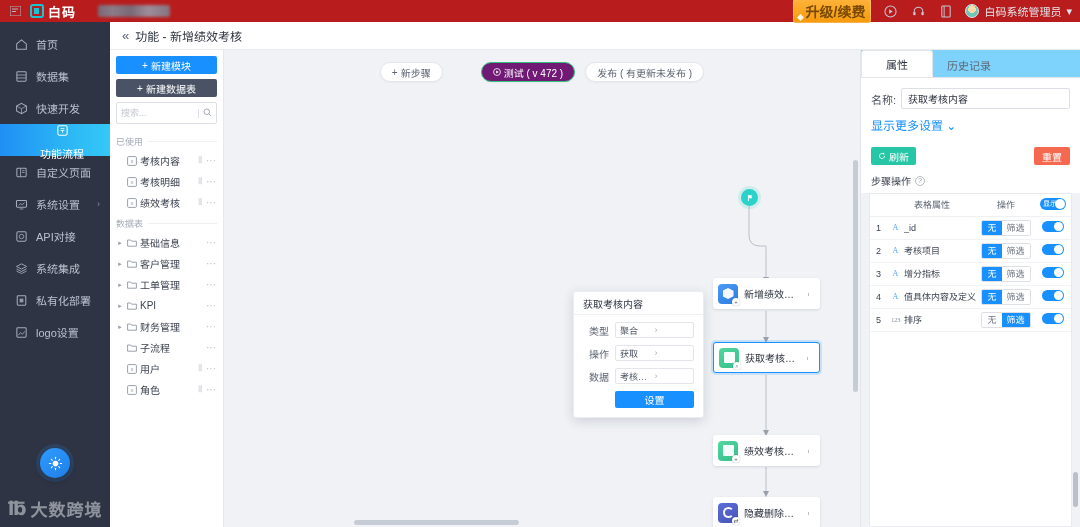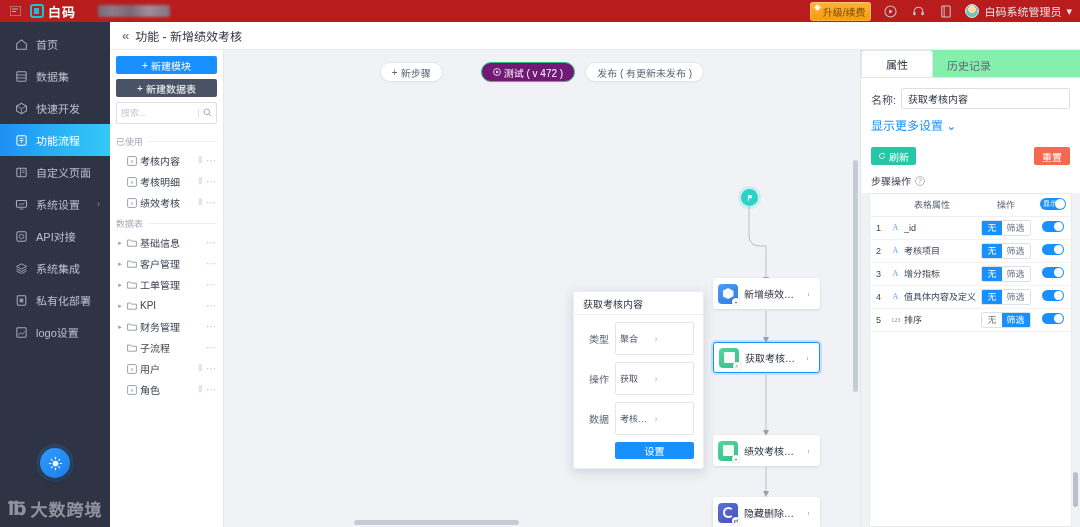--- a/index.html
+++ b/index.html
@@ -30,22 +30,22 @@
   .tb-logo-text { color: #fff; font-size: 13px; font-weight: bold; letter-spacing: 1px; }
   .tb-tabstrip { flex: 1; display: flex; align-items: center; padding-left: 10px; }
   .tb-blurtab {
     width: 72px; height: 12px; border-radius: 2px;
     background: linear-gradient(90deg,#6f7686 0%, #858c9c 20%, #6f7686 45%, #9aa1b0 70%, #7b8291 100%);
     filter: blur(1.6px); opacity: .85;
   }
   .tb-right { display: flex; align-items: center; gap: 10px; padding-right: 8px; }
   .tb-badge {
     background: linear-gradient(180deg,#ffb33a,#f59a0c); color: #7a4a00;
-    font-size: 10px; padding: 2px 6px 2px 4px; border-radius: 3px; display: flex;
-    align-items: flex-start; gap: 2px; font-weight: normal; white-space: nowrap;
+    font-size: 14px; padding: 2px 6px 2px 4px; border-radius: 3px; display: flex;
+    align-items: flex-end; gap: 2px; font-weight: bold; white-space: nowrap;
     box-shadow: inset 0 0 0 1px rgba(255,255,255,.25);
   }
   .tb-icon { width: 18px; height: 18px; display: flex; align-items: center; justify-content: center; color: #c2c8d4; }
   .tb-user { display: flex; align-items: center; gap: 5px; font-size: 11px; color: #e3e7ee; }
   .tb-avatar {
     width: 14px; height: 14px; border-radius: 50%;
     background: radial-gradient(circle at 50% 35%, #ffd9a8 0 38%, #6fc6b6 39% 100%);
     border: 1px solid #dfe3ea;
   }
 
@@ -58,20 +58,21 @@
     flex-direction: column; position: relative; padding-top: 6px;
   }
   .nav-item {
     height: 32px; display: flex; align-items: center; gap: 8px; padding-left: 14px;
     color: #b9c0cf; font-size: 11px; position: relative; cursor: pointer;
   }
   .nav-item .ni-ico { width: 14px; height: 14px; display:flex; align-items:center; justify-content:center; opacity:.85; }
   .nav-item.active {
     background: linear-gradient(90deg,#1f8ff5 0%, #2cb6f5 60%, #35c8f7 100%);
     color: #fff;
+    flex-direction: column;
   }
   .nav-item.active .ni-ico { opacity: 1; }
   .nav-chev { position: absolute; right: 10px; font-size: 9px; color: #8a93a4; }
   .sb-fab {
     position: absolute; left: 55px; top: 426px; transform: translateX(-50%);
     width: 30px; height: 30px; border-radius: 50%;
     background: linear-gradient(145deg,#2f9bff,#1f7fe8);
     box-shadow: 0 0 0 4px rgba(45,140,240,.18), 0 2px 6px rgba(0,0,0,.35);
     display: flex; align-items: center; justify-content: center; color: #fff;
   }
@@ -191,21 +192,21 @@
     position: absolute; left: 349px; top: 241px; width: 131px; background: #fff;
     border-radius: 3px; box-shadow: 0 3px 12px rgba(20,35,70,.16); z-index: 20;
     border: 1px solid #ebedf1;
   }
   .pop-head { height: 23px; display: flex; align-items: center; padding: 0 9px;
     font-size: 10px; color: #2f3440; border-bottom: 1px solid #eef0f3; }
   .pop-body { padding: 7px 9px 9px 9px; }
   .pop-row { display: flex; align-items: center; gap: 6px; margin-bottom: 7px; }
   .pop-lbl { font-size: 10px; color: #5c6472; flex: 0 0 26px; text-align: right; }
   .pop-sel {
-    flex: 1; height: 33px; border: 1px solid #e2e5ea; border-radius: 2px; display: flex;
+    flex: 1; height: 16px; border: 1px solid #e2e5ea; border-radius: 2px; display: flex;
     align-items: center; padding: 0 4px; font-size: 9px; color: #4c5462; cursor: pointer;
   }
   .pop-sel span { flex: 1; overflow: hidden; white-space: nowrap; text-overflow: ellipsis; }
   .pop-sel .chev { color: #a8aeba; font-size: 9px; }
   .pop-btn {
     height: 17px; background: #1890ff; border-radius: 2px; color: #fff; font-size: 10px;
     display: flex; align-items: center; justify-content: center; margin: 2px 0 0 32px; cursor: pointer;
   }
 
   .canvas-scroll-h {
@@ -215,21 +216,21 @@
   .canvas-scroll-v {
     position: absolute; right: 2px; top: 110px; width: 5px; height: 232px;
     background: #c6ccd6; border-radius: 3px;
   }
 
   
   .rightpanel {
     width: 220px; flex: 0 0 220px; background: #f0f2f5; border-left: 1px solid #e2e5ea;
     display: flex; flex-direction: column; min-height: 0;
   }
-  .rp-tabs { height: 27px; display: flex; background: #86efac; align-items: flex-end; }
+  .rp-tabs { height: 27px; display: flex; background: #7dd3fc; align-items: flex-end; }
   .rp-tab {
     flex: 0 0 72px; height: 25px; display: flex; align-items: center; justify-content: center;
     font-size: 11px; color: #606875; cursor: pointer;
   }
   .rp-tab.active {
     background: #fff; color: #2f3440; border: 1px solid #e2e5ea; border-bottom-color: #fff;
     border-radius: 3px 3px 0 0; height: 27px; position: relative; z-index: 2;
   }
   .rp-section {
     background: #fff; border-top: 1px solid #e2e5ea; padding: 10px 10px 8px 10px;

